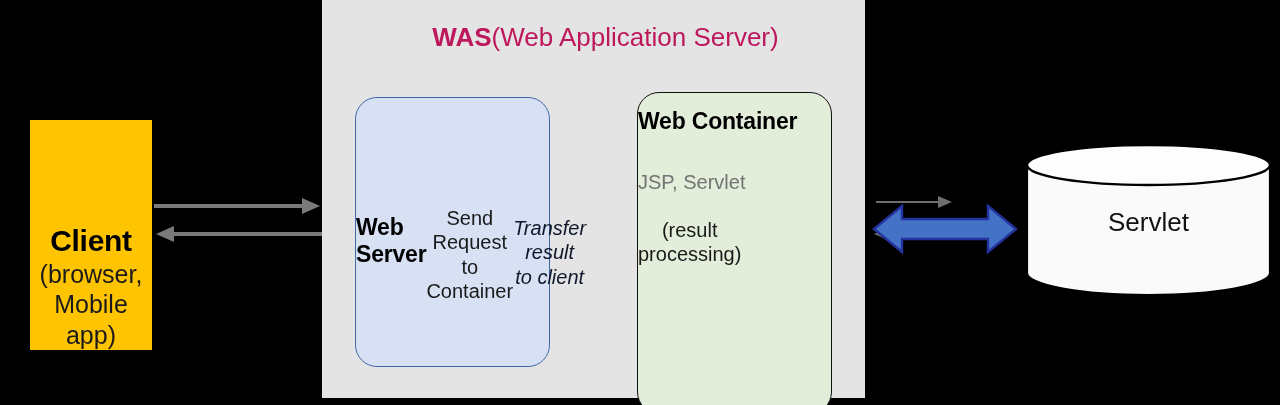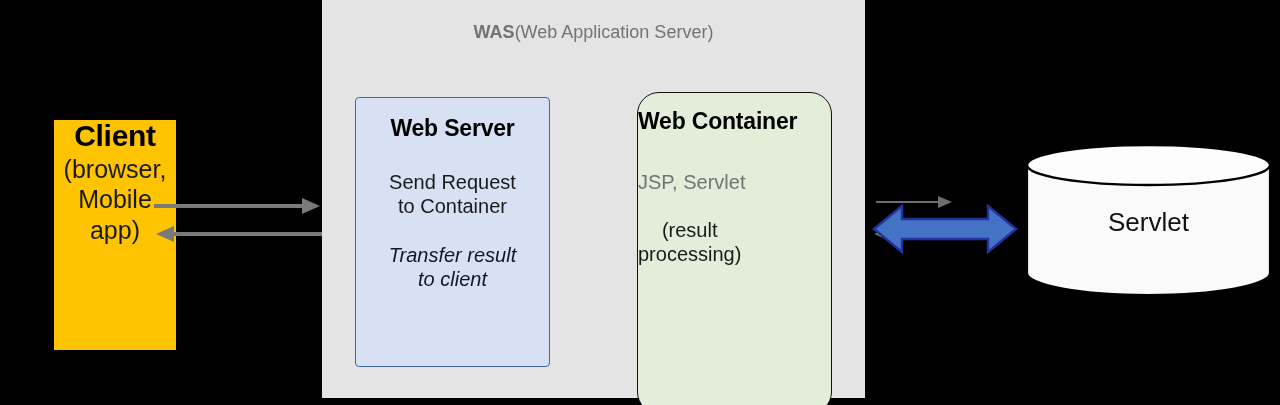--- a/index.html
+++ b/index.html
@@ -22,23 +22,22 @@
   #client-box {
     position: absolute;
     left: 30px;
     top: 120px;
     width: 122px;
     height: 230px;
     background: #FFC400;
     display: flex;
     flex-direction: column;
     align-items: center;
-    justify-content: flex-start;
-    box-sizing: border-box;
-    margin-left: 24px;
+    justify-content: flex-end;
+    box-sizing: border-box;
   }
   #client-title {
     font-size: 30px;
     font-weight: bold;
     color: #000000;
     line-height: 1.05;
     letter-spacing: -0.3px;
     margin-bottom: 2px;
   }
   #client-sub {
@@ -54,48 +53,48 @@
     position: absolute;
     left: 322px;
     top: 0px;
     width: 543px;
     height: 398px;
     background: #E4E4E4;
     box-sizing: border-box;
   }
   #was-title {
     position: absolute;
-    left: 0;
+    left: 12px;
     top: 22px;
     width: 100%;
     text-align: center;
-    font-size: 18px;
-    color: #737373;
+    font-size: 26px;
+    color: #be185d;
     white-space: nowrap;
   }
   #was-title .bold {
     font-weight: bold;
   }
   #was-title .light {
     font-weight: normal;
   }
 
   
   #web-server-box {
     position: absolute;
     left: 33px;
     top: 97px;
     width: 195px;
     height: 270px;
     background: #D7E1F3;
     border: 1.6px solid #4169AA;
-    border-radius: 4px;
+    border-radius: 22px;
     box-sizing: border-box;
     display: flex;
-    flex-direction: column;
+    flex-direction: row;
     align-items: center;
     padding-top: 17px;
   }
   #web-server-title {
     font-size: 23px;
     font-weight: bold;
     color: #000000;
     letter-spacing: -0.2px;
   }
   #web-server-line1 {

